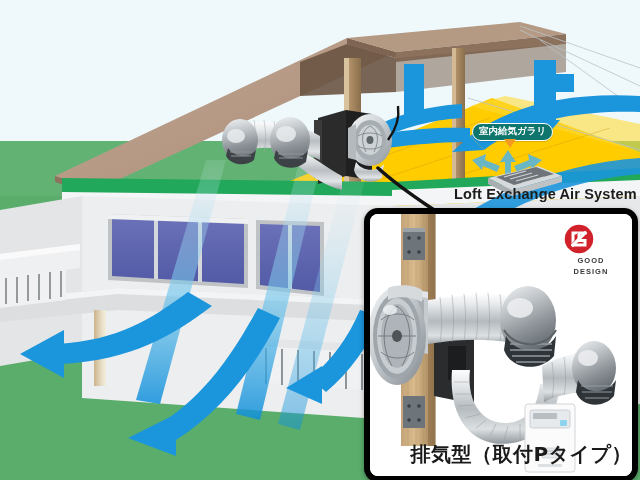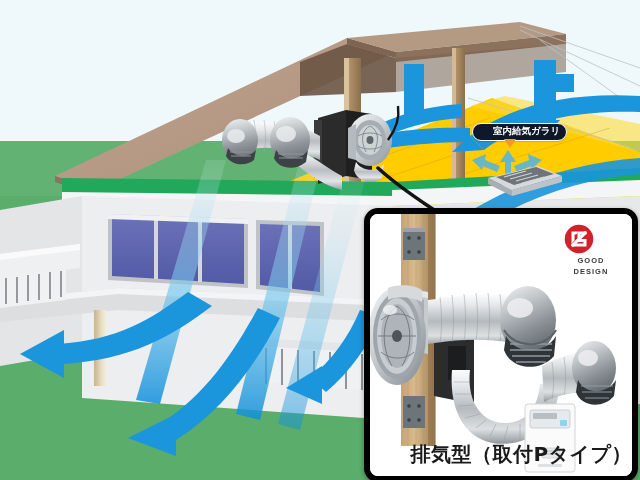--- a/index.html
+++ b/index.html
@@ -28,22 +28,22 @@
   
   #system-label{
     position:absolute;left:454px;top:186px;
     font-size:14.5px;font-weight:700;color:#1c1c1c;letter-spacing:.15px;
     white-space:nowrap;font-family:"Liberation Sans",sans-serif;
   }
 
   
   #louver-badge{
     position:absolute;left:472px;top:123px;
-    background:#0f172a;border:1.5px solid #ffffff;border-radius:9px;
-    padding:1px 6px 2px 20px;
+    background:#0f766e;border:1.5px solid #ffffff;border-radius:9px;
+    padding:1px 6px 2px 6px;
     font-size:9.5px;font-weight:700;color:#ffffff;white-space:nowrap;
     font-family:"DejaVu Sans","Liberation Sans",sans-serif;
     box-shadow:0 1px 1px rgba(0,0,0,.15);
   }
   #louver-badge-tail{
     position:absolute;left:504px;top:139px;width:0;height:0;
     border-left:6px solid transparent;border-right:6px solid transparent;
     border-top:9px solid #F59A20;
   }
 </style>
@@ -321,20 +321,21 @@
 
       <path d="M378,168 C400,188 448,222 512,256" stroke="#141414" stroke-width="3.5" fill="none" stroke-linecap="round"></path>
       <path d="M398,106 C400,120 394,132 388,140" stroke="#141414" stroke-width="2.4" fill="none"></path>
     </g>
 
   </svg>
 
   <div id="louver-badge">室内給気ガラリ</div>
   <div id="louver-badge-tail"></div>
 
+  <div id="system-label">Loft Exchange Air System</div>
 
   <div id="inset">
 
     <svg viewBox="0 0 262 262" width="262" height="262">
       <defs>
         <linearGradient id="iDuct" x1="0" y1="0" x2="0" y2="1">
           <stop offset="0%" stop-color="#FCFCFD"></stop>
           <stop offset="20%" stop-color="#E6E9EB"></stop>
           <stop offset="52%" stop-color="#B4BABE"></stop>
           <stop offset="80%" stop-color="#DCE0E2"></stop>

